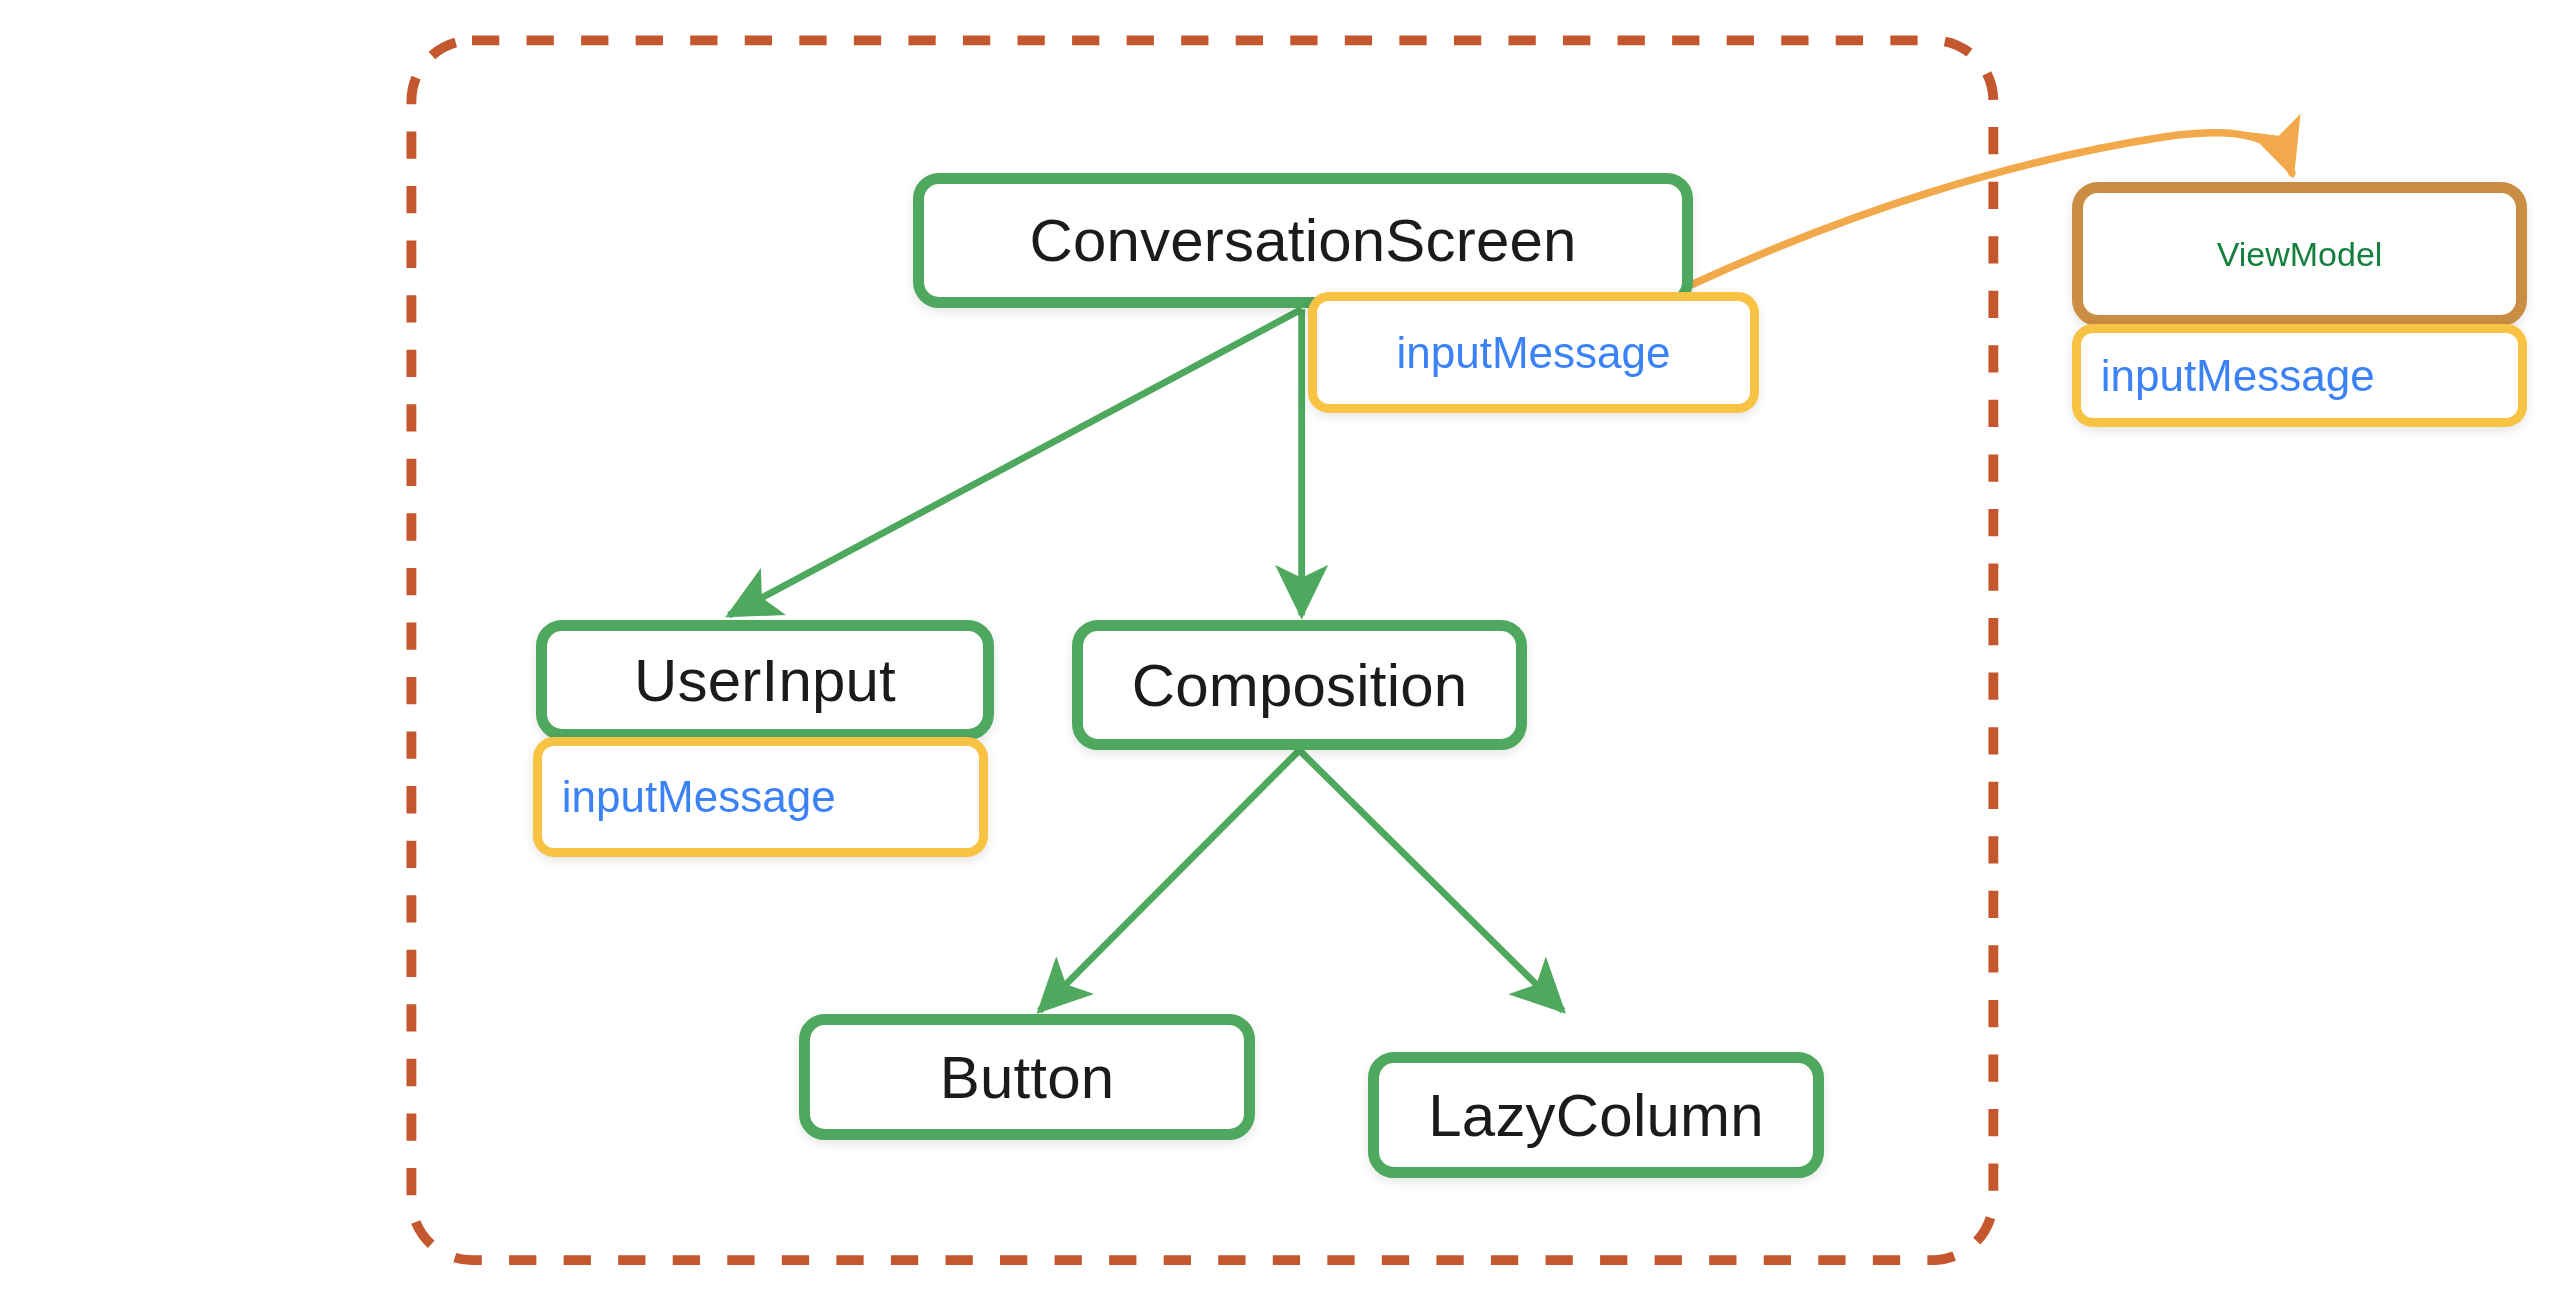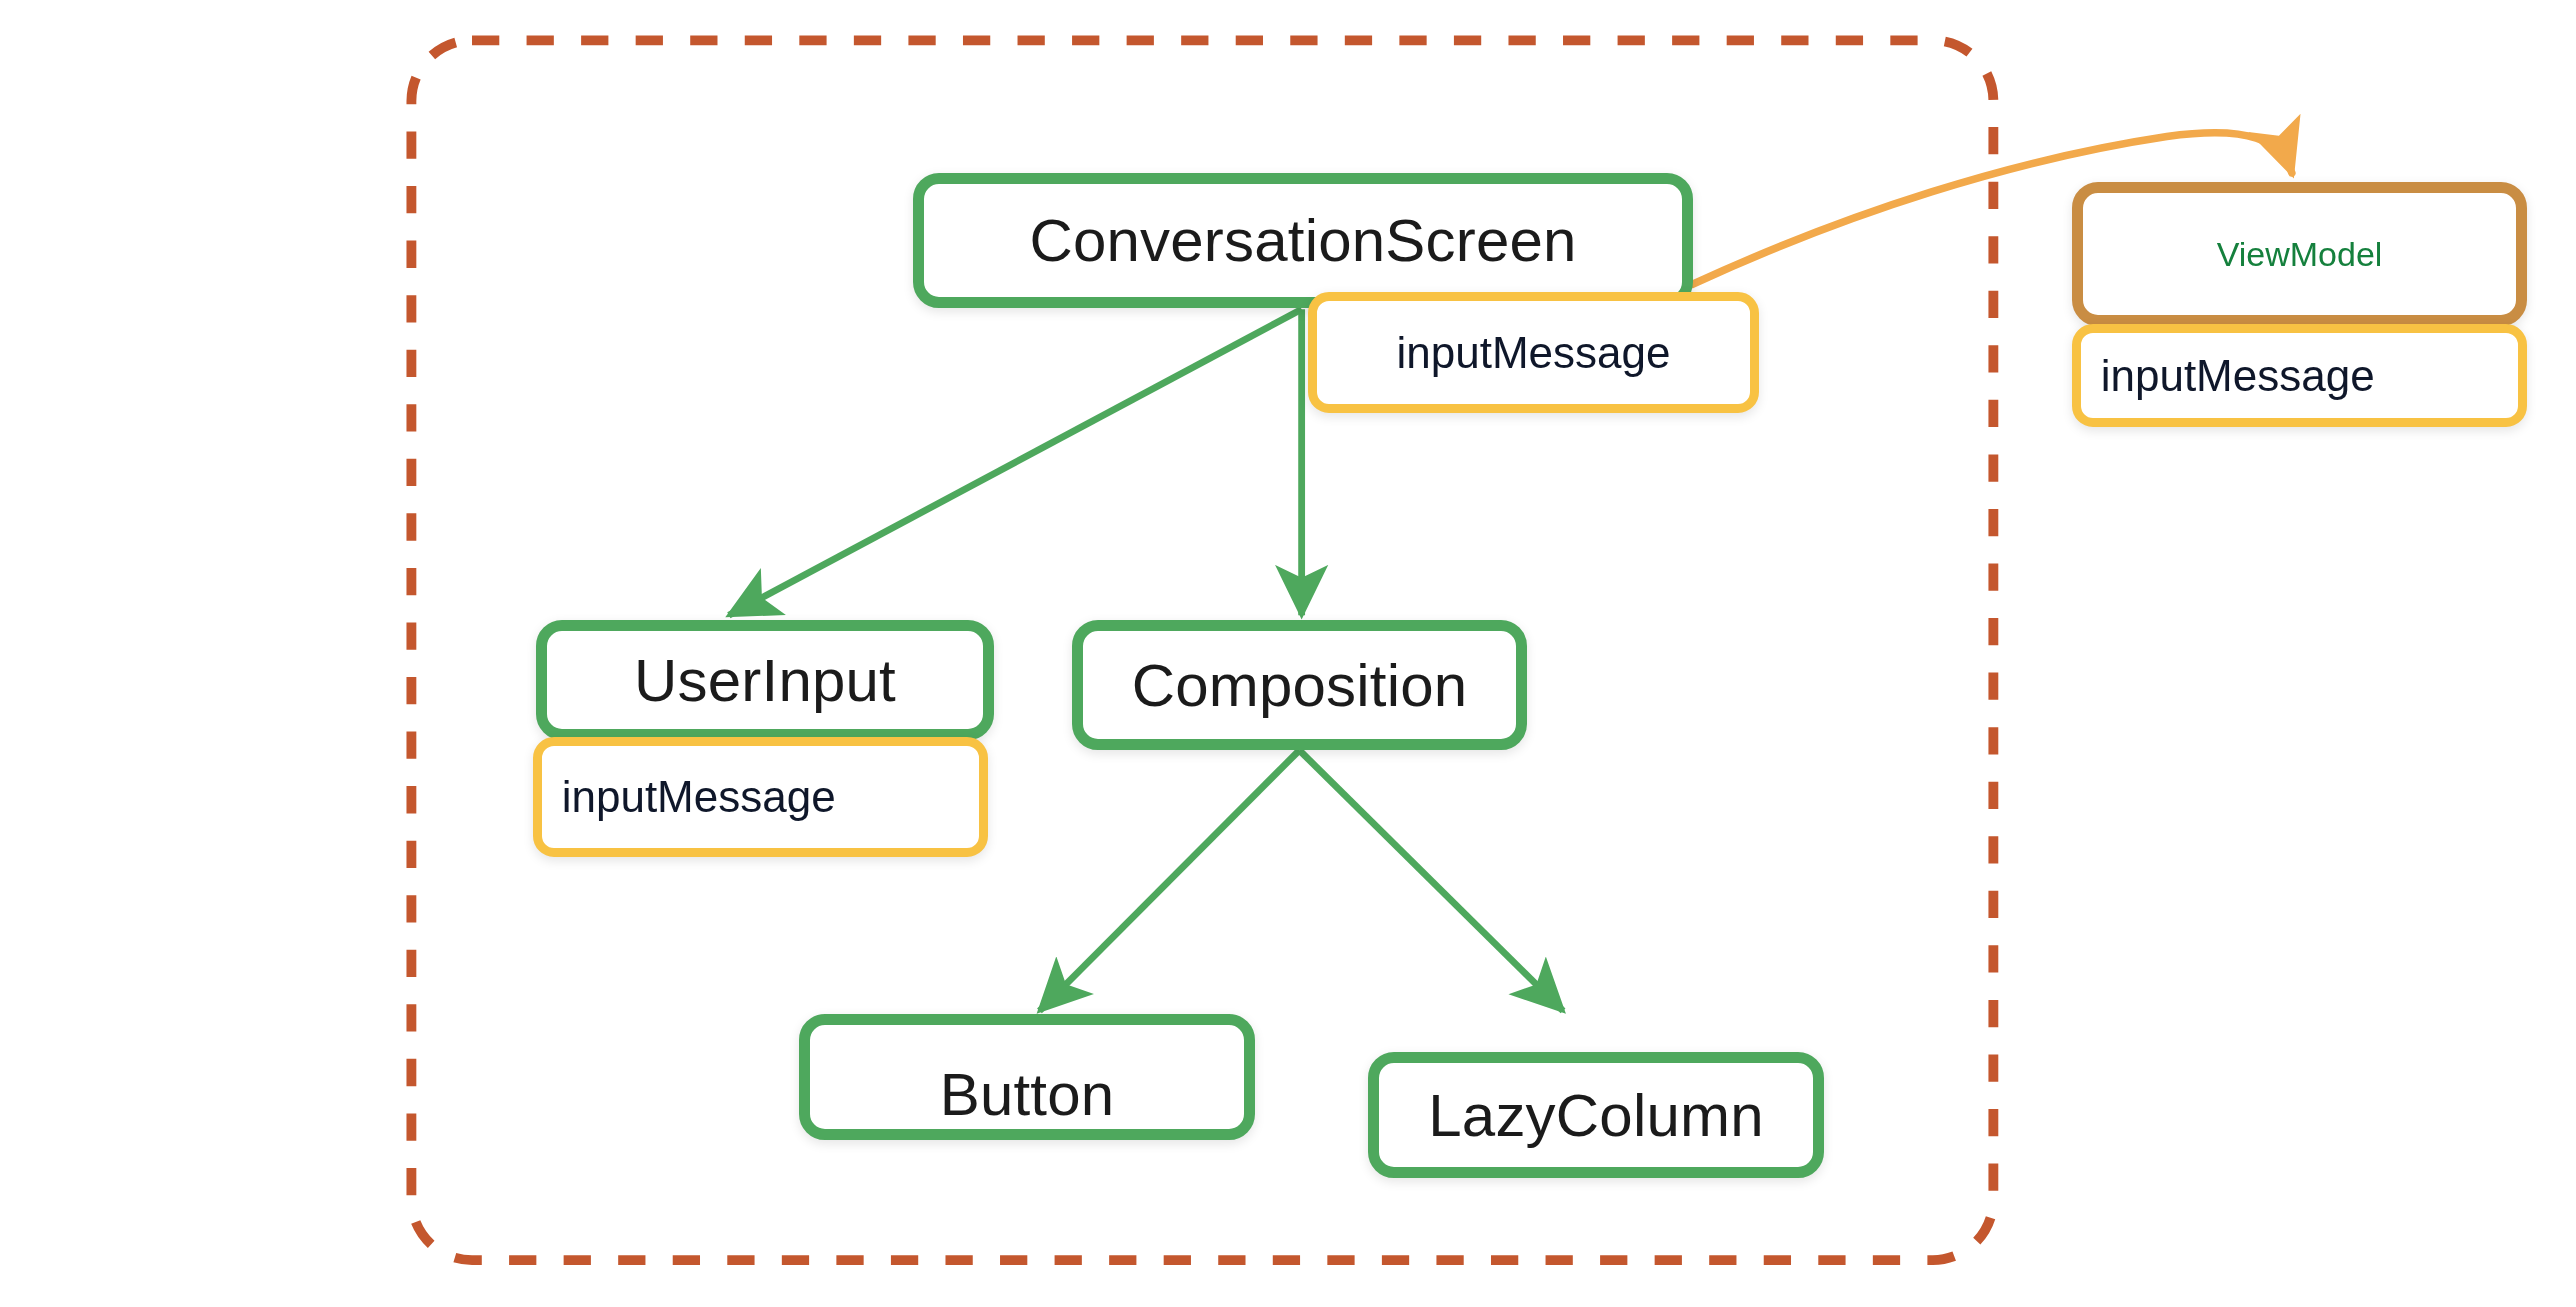--- a/index.html
+++ b/index.html
@@ -46,21 +46,21 @@
     border-radius: 26px;
     justify-content: center;
     color: #15803d;
     font-size: 34px;
   }
   .node-state {
     border-color: #F8C243;
     border-width: 9.8px;
     border-radius: 21px;
     justify-content: flex-start;
-    color: #0f172a;
+    color: #3b82f6;
     font-size: 44px;
     padding-left: 19.7px;
   }
   .node-state.centered {
     justify-content: center;
     padding-left: 0;
   }
   .composition-label {
     position: absolute;
     color: #C4572E;
@@ -123,21 +123,21 @@
   </div>
 
   <div class="node node-state" style="left:533px; top:737px; width:455px; height:120px;">
     <span>inputMessage</span>
   </div>
 
   <div class="node node-composable" style="left:1072px; top:620px; width:455px; height:130px;">
     <span>Composition</span>
   </div>
 
-  <div class="node node-composable" style="left:799px; top:1014px; width:456px; height:126px;align-items:flex-end;">
+  <div class="node node-composable" style="left:799px; top:1014px; width:456px; height:126px;">
     <span>Button</span>
   </div>
 
   <div class="node node-composable" style="left:1368px; top:1014px; width:456px; height:126px;margin-top:38px;">
     <span>LazyColumn</span>
   </div>
 
 </div>
 
 

